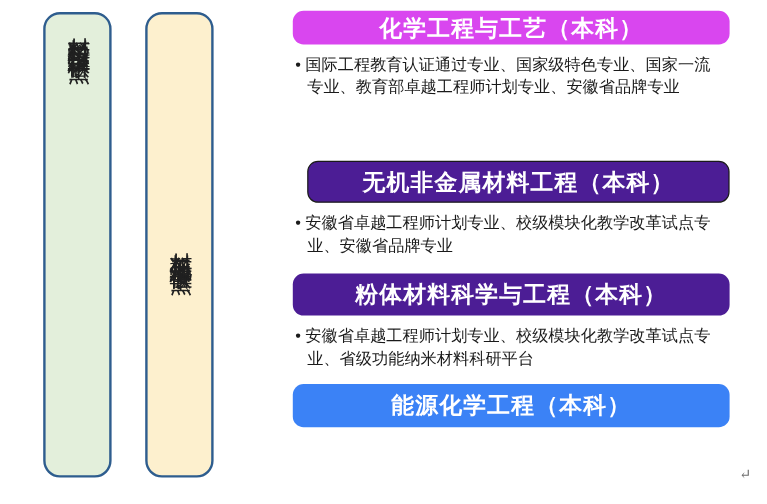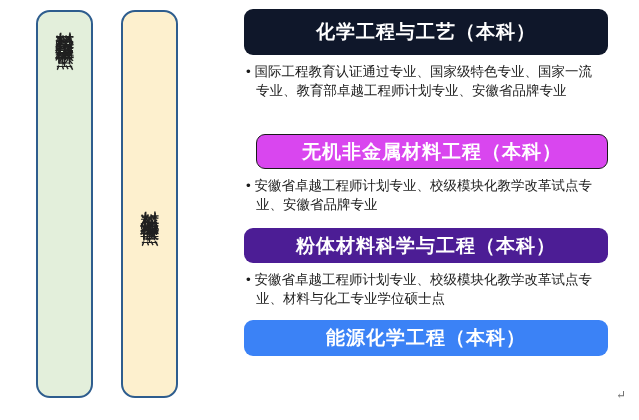--- a/index.html
+++ b/index.html
@@ -94,22 +94,22 @@
     width: 352px;
     box-sizing: border-box;
   }
 
   
   #block-0 { top: 9px; }
   #block-1 { top: 134px; }
   #block-2 { top: 228px; }
   #block-3 { top: 320px; }
 
-  #bar-0 { background: #0f172a; height: 46px; }
-  #bar-1 { background: #d946ef; border: 1.5px solid #1a1a1a; height: 35px; margin-left: 12px; }
+  #bar-0 { background: #d946ef; height: 28px; align-items: flex-end; }
+  #bar-1 { background: #4c1d95; border: 1.5px solid #1a1a1a; height: 35px; margin-left: 12px; }
   #bar-2 { background: #4c1d95; height: 35px; }
   #bar-3 { background: #3b82f6; height: 36px; }
 
   #desc-3 { margin-top: 9px; }
 
   .trailing-pilcrow {
     position: absolute;
     left: 372px;
     top: 388px;
     font-size: 12px;
@@ -141,21 +141,21 @@
     <div class="major-bar" id="bar-1">
       <span class="major-bar-label">无机非金属材料工程（本科）</span>
     </div>
     <div class="major-desc" id="desc-1">• 安徽省卓越工程师计划专业、校级模块化教学改革试点专业、安徽省品牌专业</div>
   </div>
 
   <div class="major-block" id="block-2">
     <div class="major-bar" id="bar-2">
       <span class="major-bar-label">粉体材料科学与工程（本科）</span>
     </div>
-    <div class="major-desc" id="desc-2">• 安徽省卓越工程师计划专业、校级模块化教学改革试点专业、材料与化工专业学位硕士点</div>
+    <div class="major-desc" id="desc-2">• 安徽省卓越工程师计划专业、校级模块化教学改革试点专业、省级功能纳米材料科研平台</div>
   </div>
 
   <div class="major-block" id="block-3">
     <div class="major-bar" id="bar-3">
       <span class="major-bar-label">能源化学工程（本科）</span>
     </div>
   </div>
 
   <span class="trailing-pilcrow">↵</span>
 </div>

